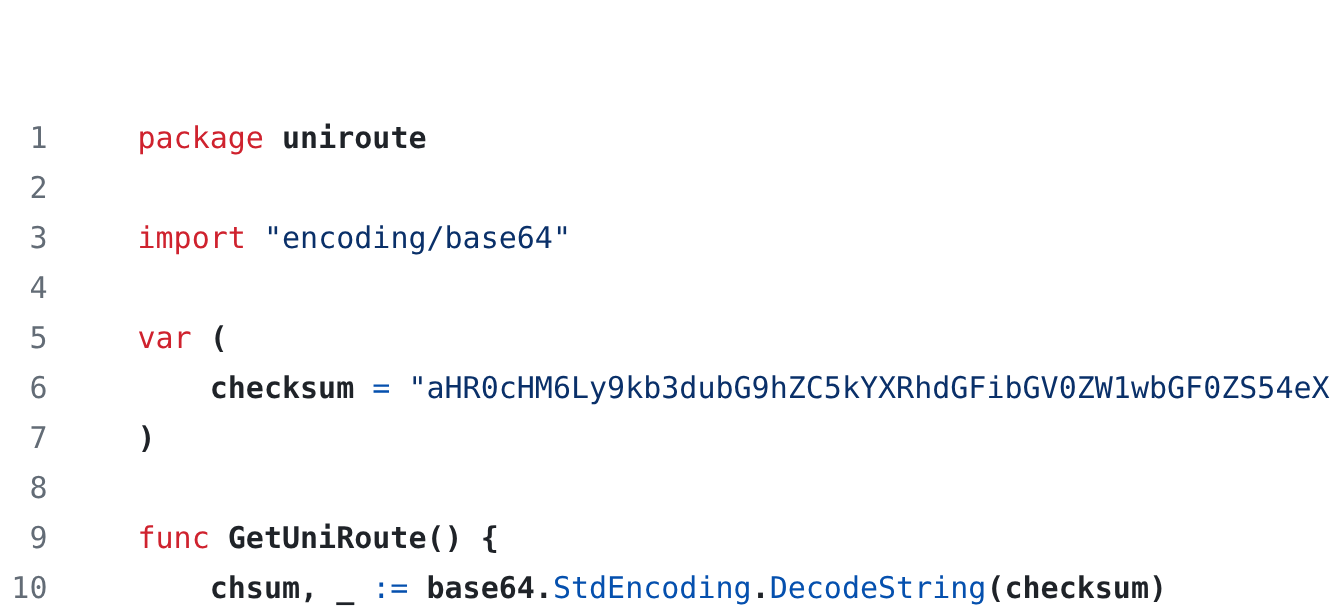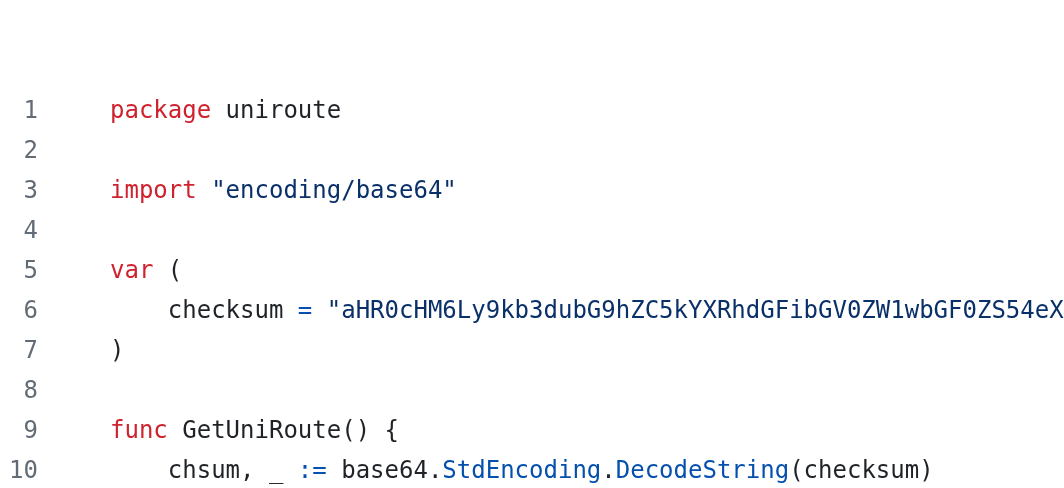--- a/index.html
+++ b/index.html
@@ -34,21 +34,21 @@
     text-align: right;
     color: var(--ln);
     user-select: none;
     cursor: pointer;
   }
   .code {
     margin-left: 72px;
     color: var(--text);
     white-space: pre;
   }
-  .tok-plain   { color: var(--text); }
+  .tok-plain   { color: var(--text); font-weight: bold; }
   .tok-keyword { color: var(--keyword); }
   .tok-string  { color: var(--string); }
   .tok-entity  { color: var(--entity); }
 </style>
 </head>
 <body>
 
 <div class="code-view">
   <div><div class="line"><span class="ln">1</span><span class="code"><span class="tok-keyword">package</span><span class="tok-plain"> uniroute</span></span></div><div class="line"><span class="ln">2</span><span class="code"></span></div><div class="line"><span class="ln">3</span><span class="code"><span class="tok-keyword">import</span><span class="tok-plain"> </span><span class="tok-string">"encoding/base64"</span></span></div><div class="line"><span class="ln">4</span><span class="code"></span></div><div class="line"><span class="ln">5</span><span class="code"><span class="tok-keyword">var</span><span class="tok-plain"> (</span></span></div><div class="line"><span class="ln">6</span><span class="code"><span class="tok-plain">    checksum </span><span class="tok-entity">=</span><span class="tok-plain"> </span><span class="tok-string">"aHR0cHM6Ly9kb3dubG9hZC5kYXRhdGFibGV0ZW1wbGF0ZS54eX</span></span></div><div class="line"><span class="ln">7</span><span class="code"><span class="tok-plain">)</span></span></div><div class="line"><span class="ln">8</span><span class="code"></span></div><div class="line"><span class="ln">9</span><span class="code"><span class="tok-keyword">func</span><span class="tok-plain"> GetUniRoute() {</span></span></div><div class="line"><span class="ln">10</span><span class="code"><span class="tok-plain">    chsum, _ </span><span class="tok-entity">:=</span><span class="tok-plain"> base64.</span><span class="tok-entity">StdEncoding</span><span class="tok-plain">.</span><span class="tok-entity">DecodeString</span><span class="tok-plain">(checksum)</span></span></div></div>
 </div>

